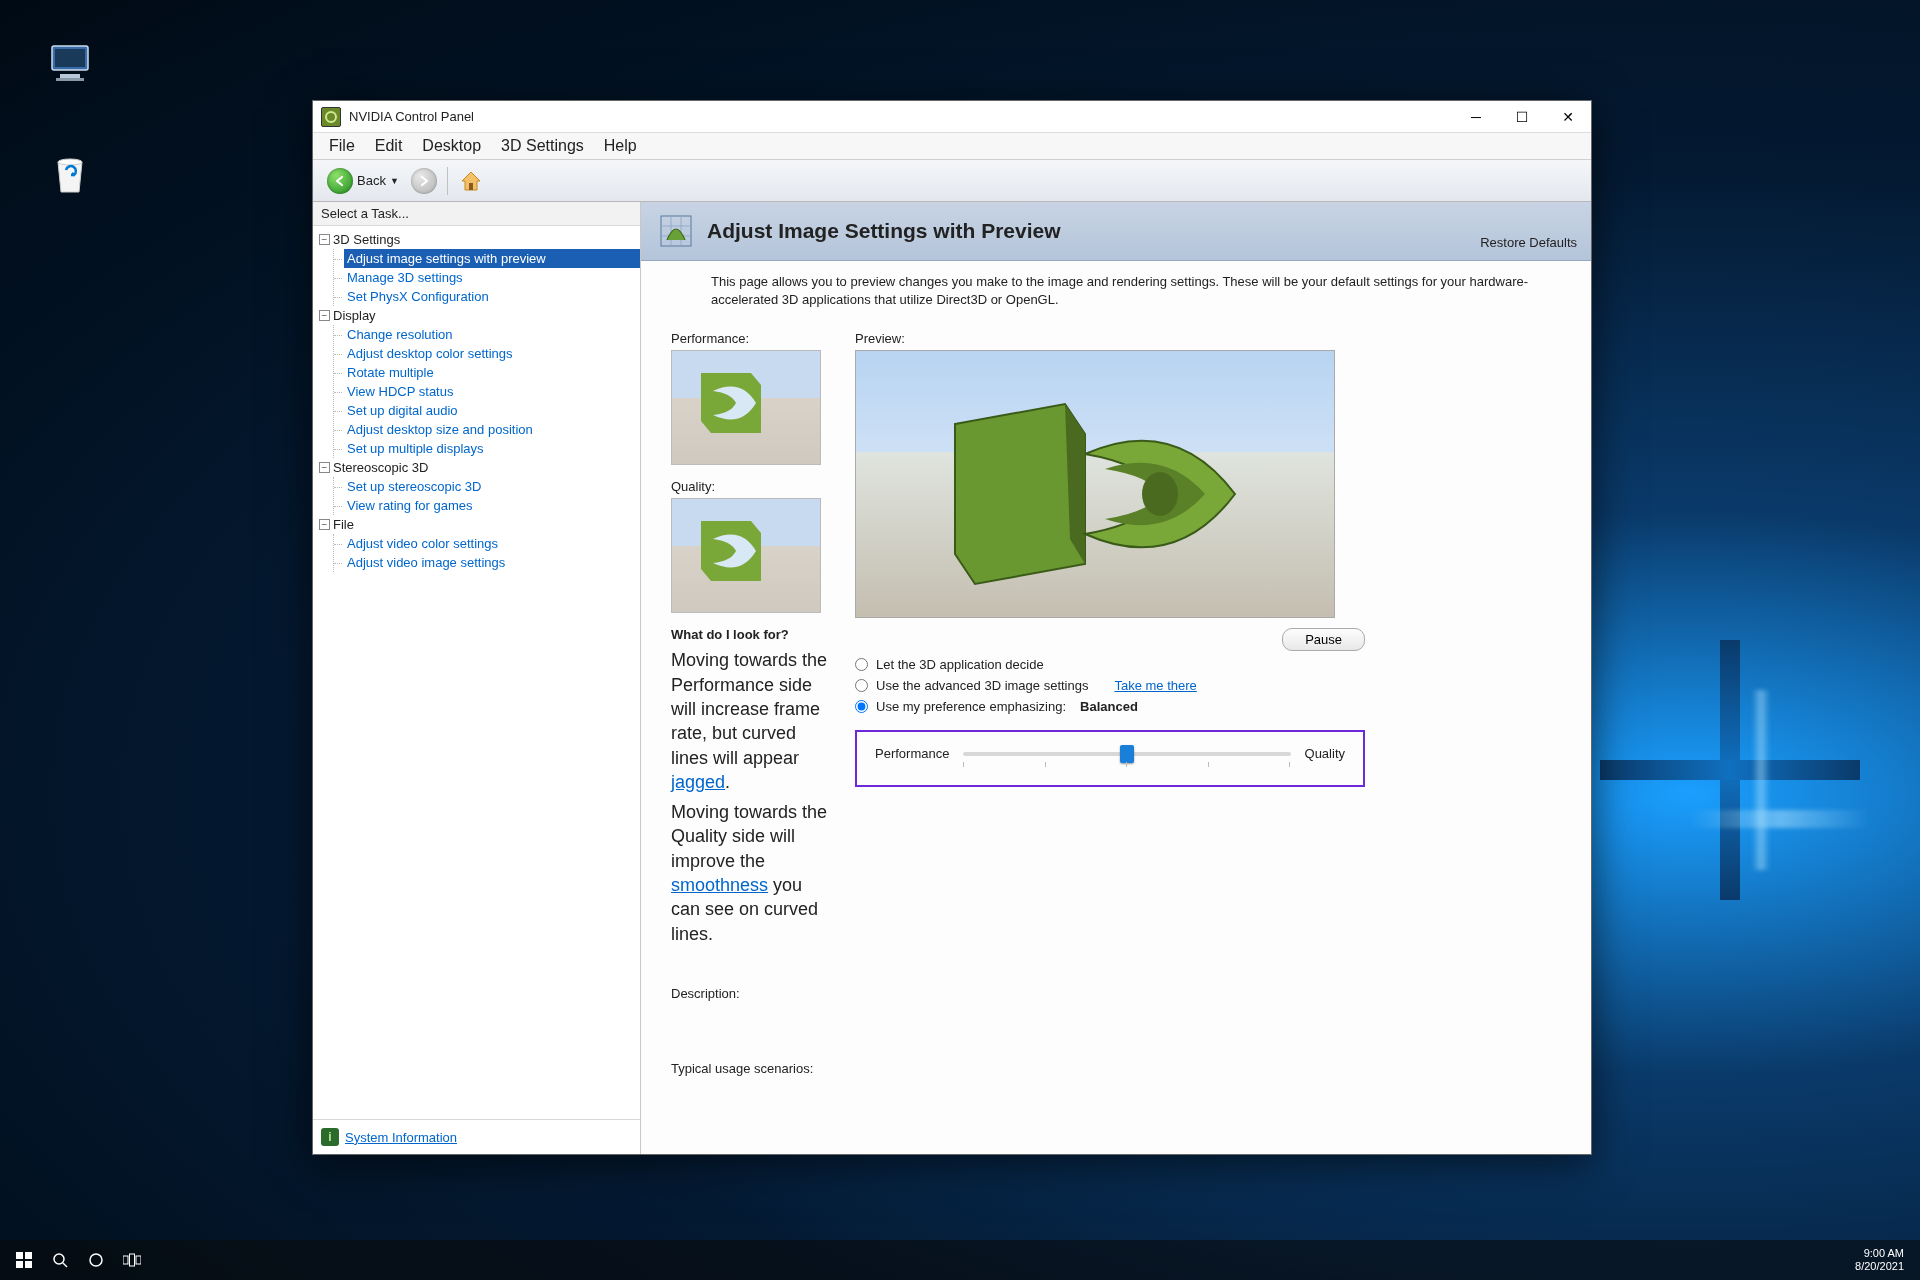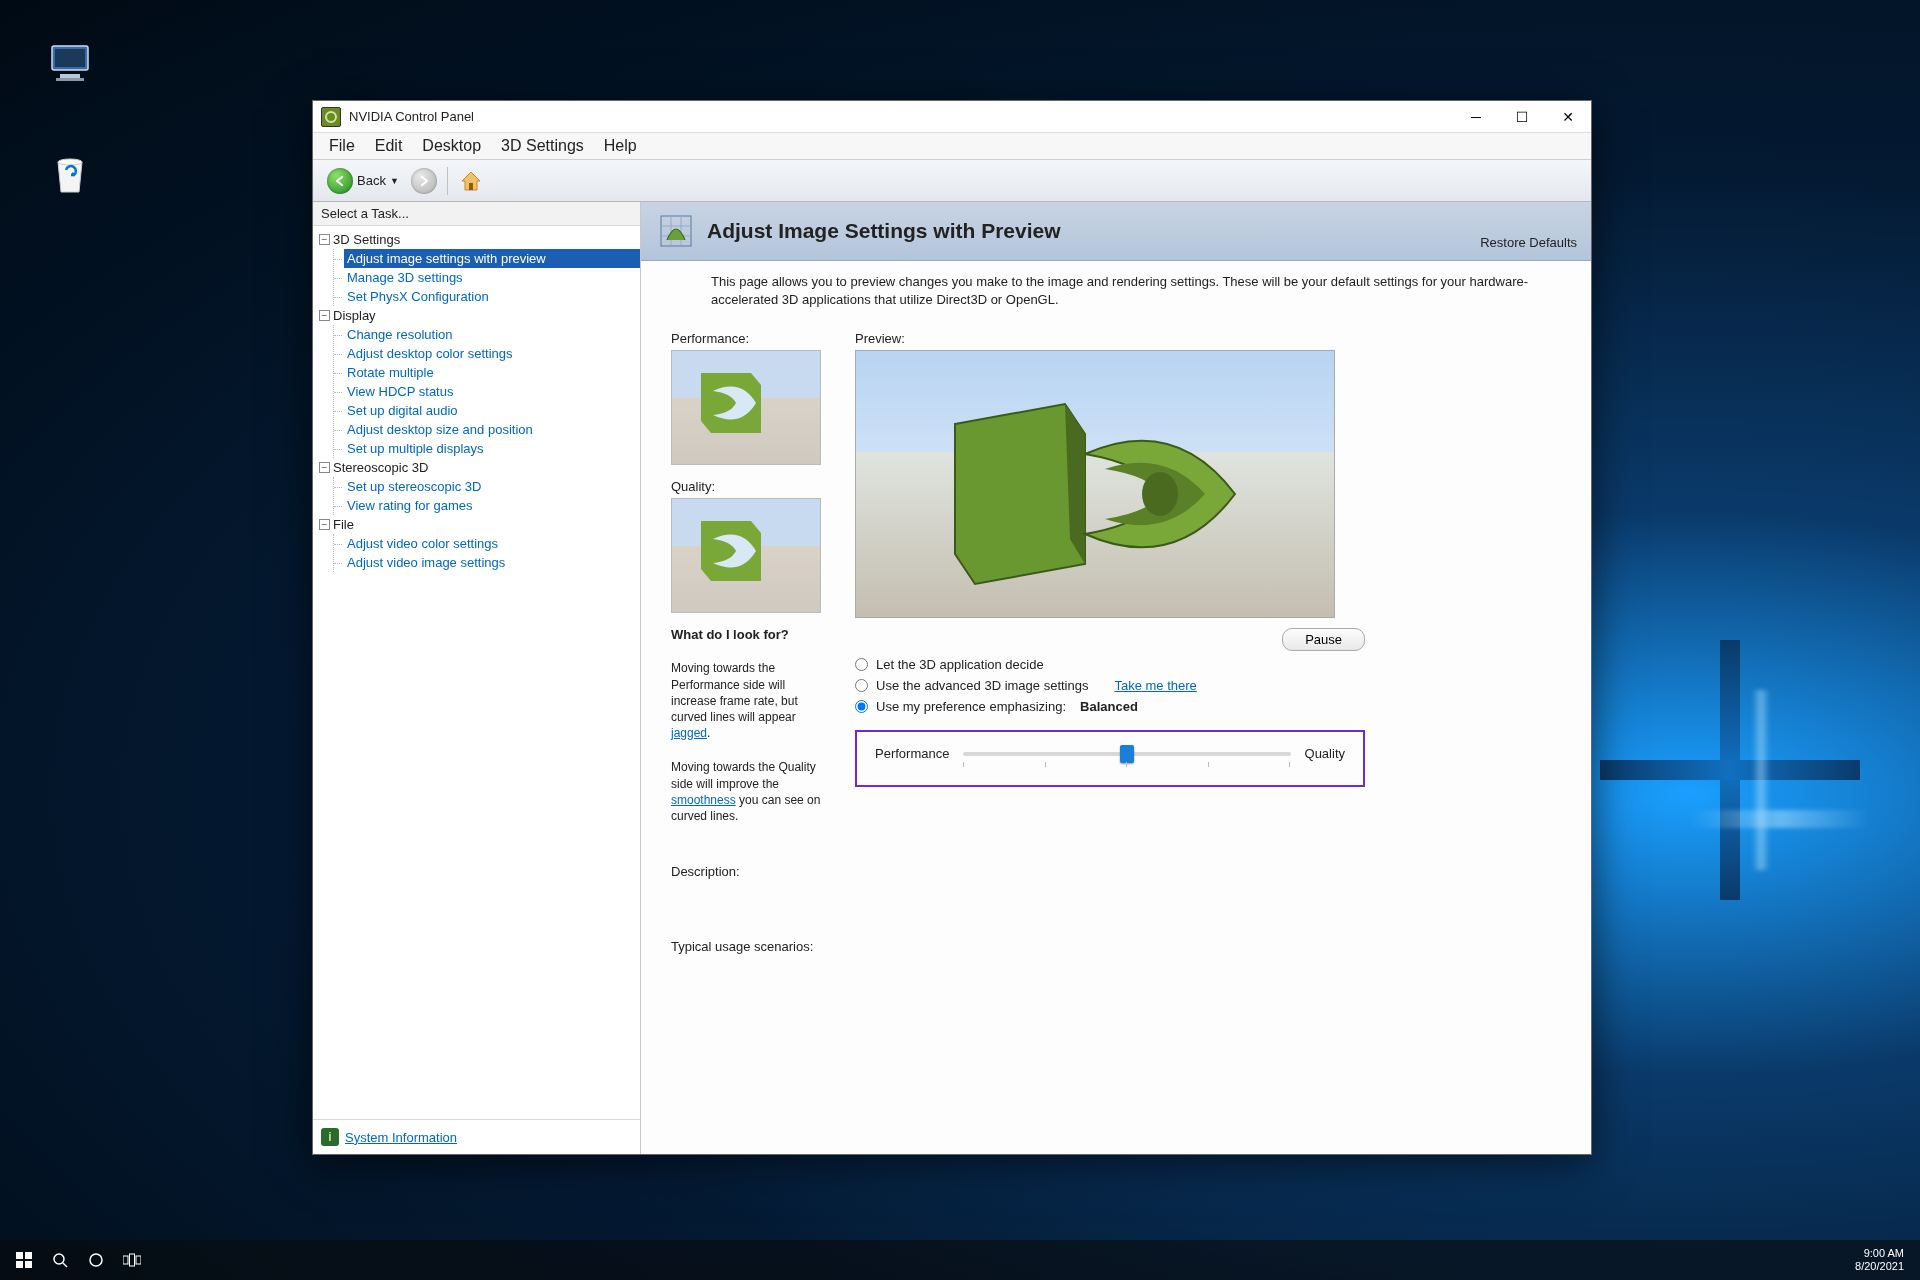--- a/index.html
+++ b/index.html
@@ -79,21 +79,21 @@
 .content-row { display:flex; gap:24px; }
 .col-left { width:160px; }
 .col-right { flex:1; max-width:510px;}
 
 .lbl { font-size:13px; margin-bottom:4px; color:#222;}
 .thumb { width:150px; height:115px; border:1px solid #bbb; background:linear-gradient(#c8daf0 0%, #c8daf0 42%, #d8d2c8 42%, #cfc9bf 100%); display:flex; align-items:center; justify-content:center; overflow:hidden;}
 .thumb svg { width:110px; height:90px;}
 .gap { height:14px; }
 
 .help-title { font-weight:bold; margin-top:14px; font-size:13px;}
-.help-p { font-size:12px; margin-top:18px; line-height:1.35; max-width:160px;}
+.help-p { font-size:18px; margin-top:6px; line-height:1.35; max-width:160px;}
 .link-word { color:#0066cc; text-decoration:underline;}
 
 .preview-box { width:480px; height:268px; border:1px solid #aaa; background:linear-gradient(#b8d4f2 0%, #cde0f5 38%, #dfe4de 38.2%, #c4beb0 100%); display:flex; align-items:center; justify-content:center; overflow:hidden;}
 .preview-box svg{ width:360px; height:220px;}
 
 .btn-row { display:flex; justify-content:flex-end; margin-top:10px;}
 .win-btn { background:linear-gradient(#fdfdfd,#e8e8e8); border:1px solid #aaa; padding:3px 22px; font-size:13px; border-radius:10px;}
 
 .radio-row { display:flex; align-items:center; gap:8px; margin-top:6px; font-size:13px;}
 .radio-row input { margin:0;}

